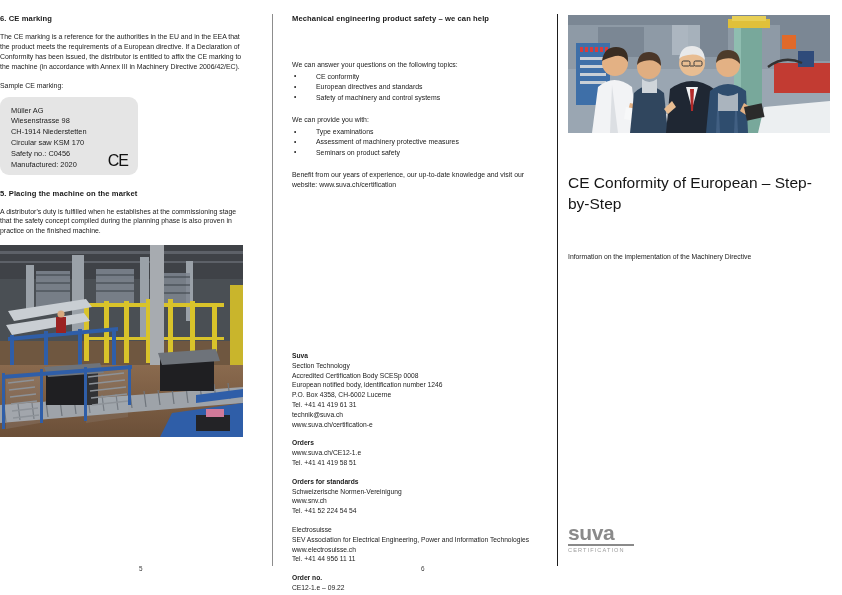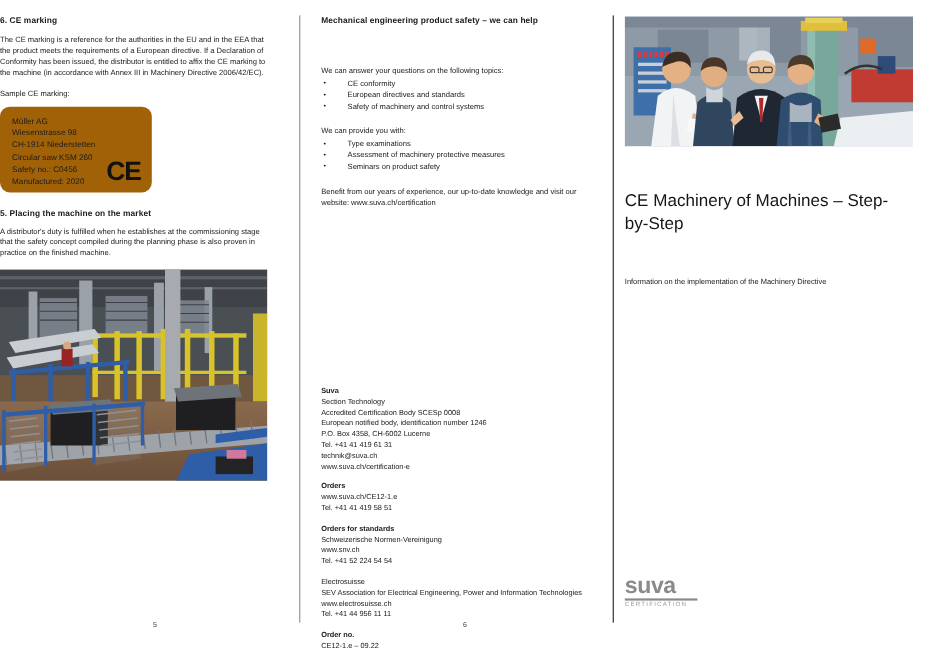--- a/index.html
+++ b/index.html
@@ -51,40 +51,40 @@
     margin: 0 0 9px 0;
     text-align: left;
   }
   p.body.tight { margin-bottom: 6px; }
 
   
   .ce-plate {
     position: relative;
     width: 138px;
     height: 78px;
-    background: #a16207;
+    background: #e5e5e5;
     border-radius: 9px;
     margin-top: 4px;
     margin-bottom: 14px;
   }
   .ce-plate .lines {
     position: absolute;
     left: 11px;
     top: 9px;
     font-size: 7.4px;
     line-height: 10.9px;
     color: #1b1b1b;
   }
   .ce-plate .lines div { white-space: nowrap; }
   .ce-mark {
     position: absolute;
     right: 10px;
     bottom: 6px;
-    font-size: 24px;
-    font-weight: bold;
+    font-size: 16px;
+    font-weight: normal;
     letter-spacing: -1px;
     line-height: 1;
     color: #111;
   }
 
   
   .photo {
     position: relative;
     overflow: hidden;
     background: #bcc6cf;
@@ -214,21 +214,21 @@
 
     <p class="body">The CE marking is a reference for the authorities in the EU and in the EEA that the product meets the requirements of a European directive. If a Declaration of Conformity has been issued, the distributor is entitled to affix the CE marking to the machine (in accordance with Annex III in Machinery Directive 2006/42/EC).</p>
 
     <p class="body tight">Sample CE marking:</p>
 
     <div class="ce-plate">
       <div class="lines">
         <div>Müller AG</div>
         <div>Wiesenstrasse 98</div>
         <div>CH-1914 Niederstetten</div>
-        <div>Circular saw KSM 260</div>
+        <div>Circular saw KSM 170</div>
         <div>Safety no.: C0456</div>
         <div>Manufactured: 2020</div>
       </div>
       <div class="ce-mark">CE</div>
     </div>
 
     <h2 class="sec-title">5. Placing the machine on the market</h2>
 
     <p class="body">A distributor's duty is fulfilled when he establishes at the commissioning stage that the safety concept compiled during the planning phase is also proven in practice on the finished machine.</p>
 
@@ -488,21 +488,21 @@
         <path d="M168 76 L170 118 L166 118 Z" fill="#415f82"></path>
         <path d="M150 78 Q160 84 170 78 L170 96 L150 96 Z" fill="#aab4be"></path>
         <circle cx="160" cy="50" r="12" fill="#e3b184"></circle>
         <path d="M148 48 Q149 35 160 35 Q172 35 172 49 Q166 41 155 44 Q150 45 148 48Z" fill="#4d3b2a"></path>
         <path d="M176 88 L188 96 L184 104 L172 96 Z" fill="#e3b184"></path>
         <rect x="176" y="92" width="18" height="14" fill="#2b2b2b" transform="rotate(-12 176 92)"></rect>
       </g>
     </svg>
   </div>
 
-  <h1 class="cover-title">CE Machinery of Machines – Step-by-Step</h1>
+  <h1 class="cover-title">CE Conformity of European – Step-by-Step</h1>
 
   <p class="cover-sub">Information on the implementation of the Machinery Directive</p>
 
   <div class="logo">
     <div class="word">suva</div>
     <div class="rule"></div>
     <div class="sub">CERTIFICATION</div>
   </div>
 
   <div class="pageno p1">5</div>

